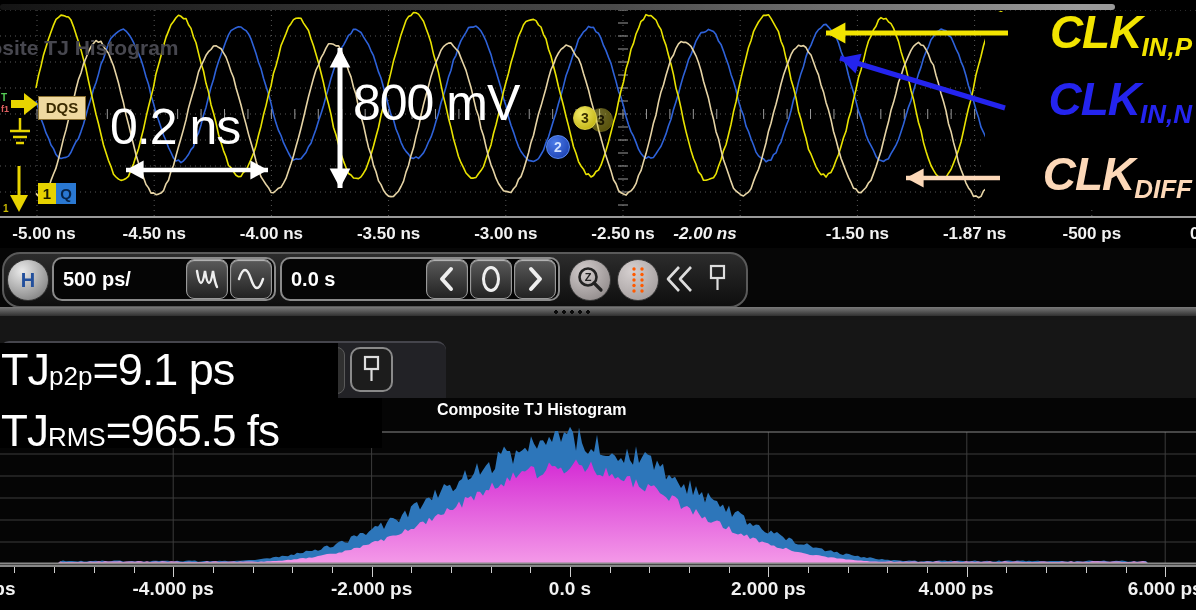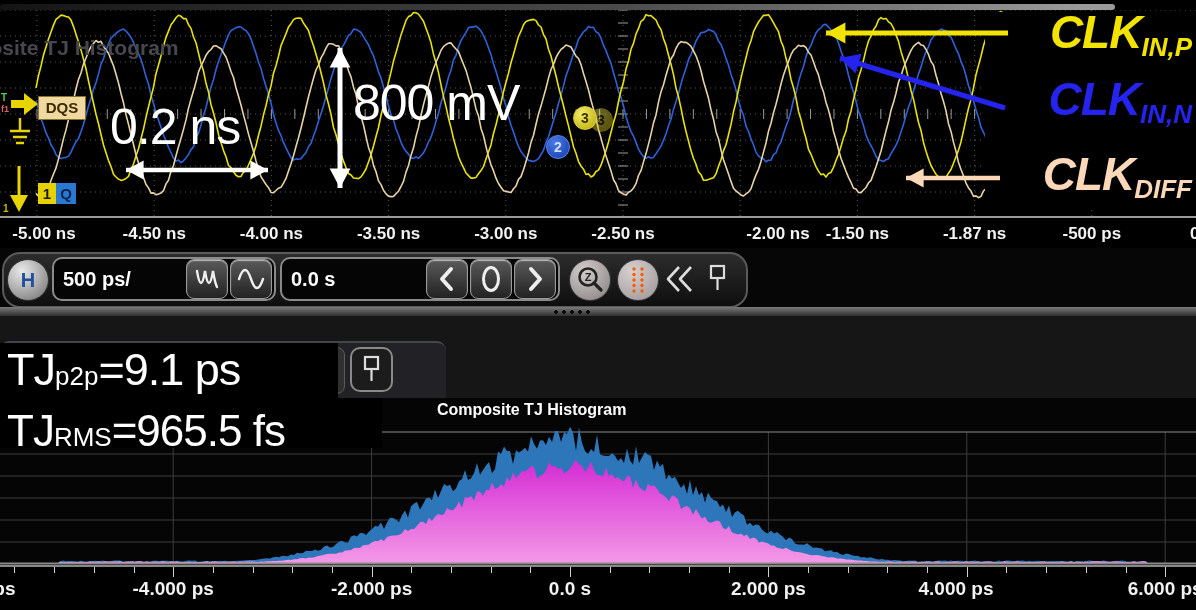--- a/index.html
+++ b/index.html
@@ -75,21 +75,21 @@
   .tab-bar{position:absolute;left:0;top:316px;width:1196px;height:82px;background:#161616;}
   .tab{position:absolute;left:0;top:25px;width:446px;height:57px;background:#222226;
        border-top:2px solid #45454c;border-radius:9px 9px 0 0;box-sizing:border-box;}
   .tab-check{position:absolute;left:297px;top:31px;width:46px;height:45px;background:#303030;
              border:1px solid #5a5a5a;border-radius:8px;display:flex;align-items:center;justify-content:center;}
   .tab-pin{position:absolute;left:350px;top:31px;width:43px;height:45px;background:#1c1c1c;
            border:2px solid #8a8a8a;border-radius:10px;display:flex;align-items:center;justify-content:center;box-sizing:border-box;}
   #tab-label{position:absolute;left:-70px;top:36px;font-size:21px;font-weight:bold;color:#47474f;z-index:6;white-space:nowrap;}
 
   
-  .tj-box{position:absolute;left:0;background:#000;white-space:nowrap;padding-left:7px;box-sizing:border-box;}
+  .tj-box{position:absolute;left:0;background:#000;white-space:nowrap;padding-left:1px;box-sizing:border-box;}
   #tj1{top:343px;width:338px;height:55px;font-size:45px;line-height:54px;}
   #tj2{top:398px;width:382px;height:50px;font-size:44px;line-height:65px;}
   .tj-text{position:relative;z-index:7;color:#fff;letter-spacing:-1px;}
   .tj-sub{font-size:26px;letter-spacing:0;}
 
   
   .hist-area{position:absolute;left:0;top:398px;width:1196px;height:167px;background:#050505;}
   .hist-title{position:absolute;left:437px;top:3px;font-size:16px;font-weight:bold;color:#fff;z-index:2;white-space:nowrap;}
 
   .hist-axis{position:absolute;left:0;top:565px;width:1196px;height:45px;background:#000;border-top:2px solid #888;}
@@ -247,21 +247,21 @@
       </svg>
   </div>
 
   <div class="time-axis" id="time-axis">
       <span style="left: 37px; margin-left: 7px;">-5.00 ns</span>
       <span style="left: 154.2px;">-4.50 ns</span>
       <span style="left: 271.4px;">-4.00 ns</span>
       <span style="left: 388.6px;">-3.50 ns</span>
       <span style="left: 505.8px;">-3.00 ns</span>
       <span style="left: 623px;">-2.50 ns</span>
-      <span style="left: 778px;">-2.00 ns</span>
+      <span style="left: 705px; font-style: italic;">-2.00 ns</span>
       <span style="left: 857.4px;">-1.50 ns</span>
       <span style="left: 974.6px;">-1.87 ns</span>
       <span style="left: 1091.8px;">-500 ps</span>
       <span style="left: 1209px;">0.0 s</span>
     </div>
 
   <div class="toolbar">
     <div class="tb-shell">
       <div class="h-btn">H</div>
 

